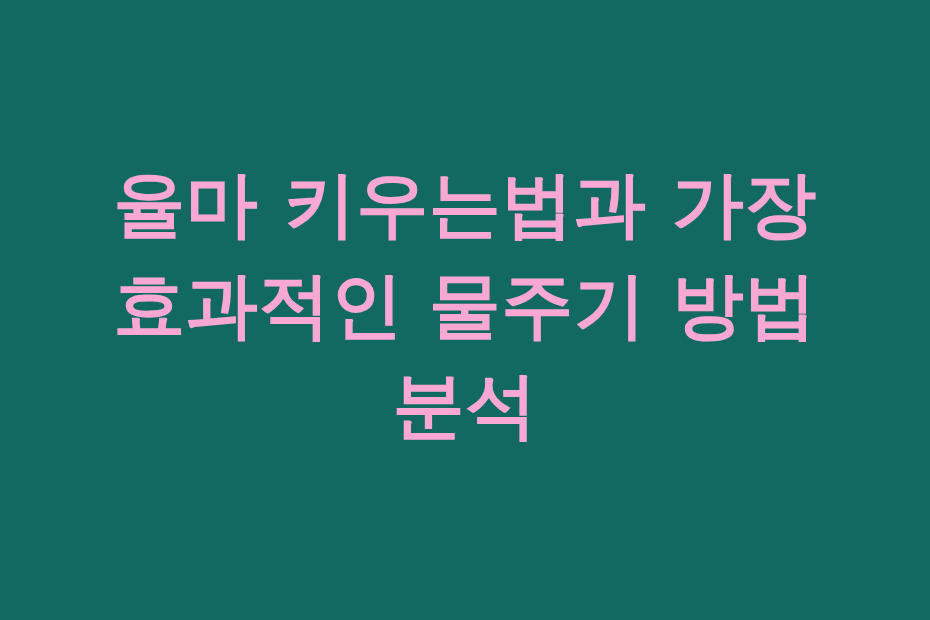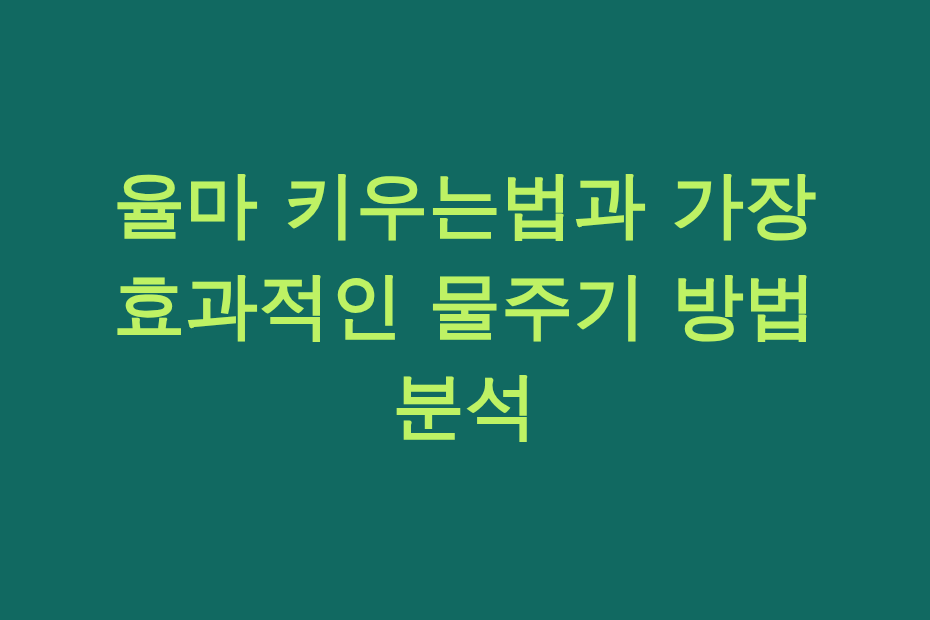--- a/index.html
+++ b/index.html
@@ -44,15 +44,15 @@
     white-space: normal;
     margin: 0;
     text-rendering: optimizeLegibility;
   }
 </style>
 </head>
 <body>
 
 <div id="poster" style="background: rgb(17, 105, 97);">
   <div id="title-block" style="text-align: center;">
-    <h1 id="title-text" style="color: #bef264;">율마 키우는법과 가장 효과적인 물주기 방법 분석</h1>
+    <h1 id="title-text" style="color: #f9a8d4;">율마 키우는법과 가장 효과적인 물주기 방법 분석</h1>
   </div>
 </div>
 
 </body></html>

